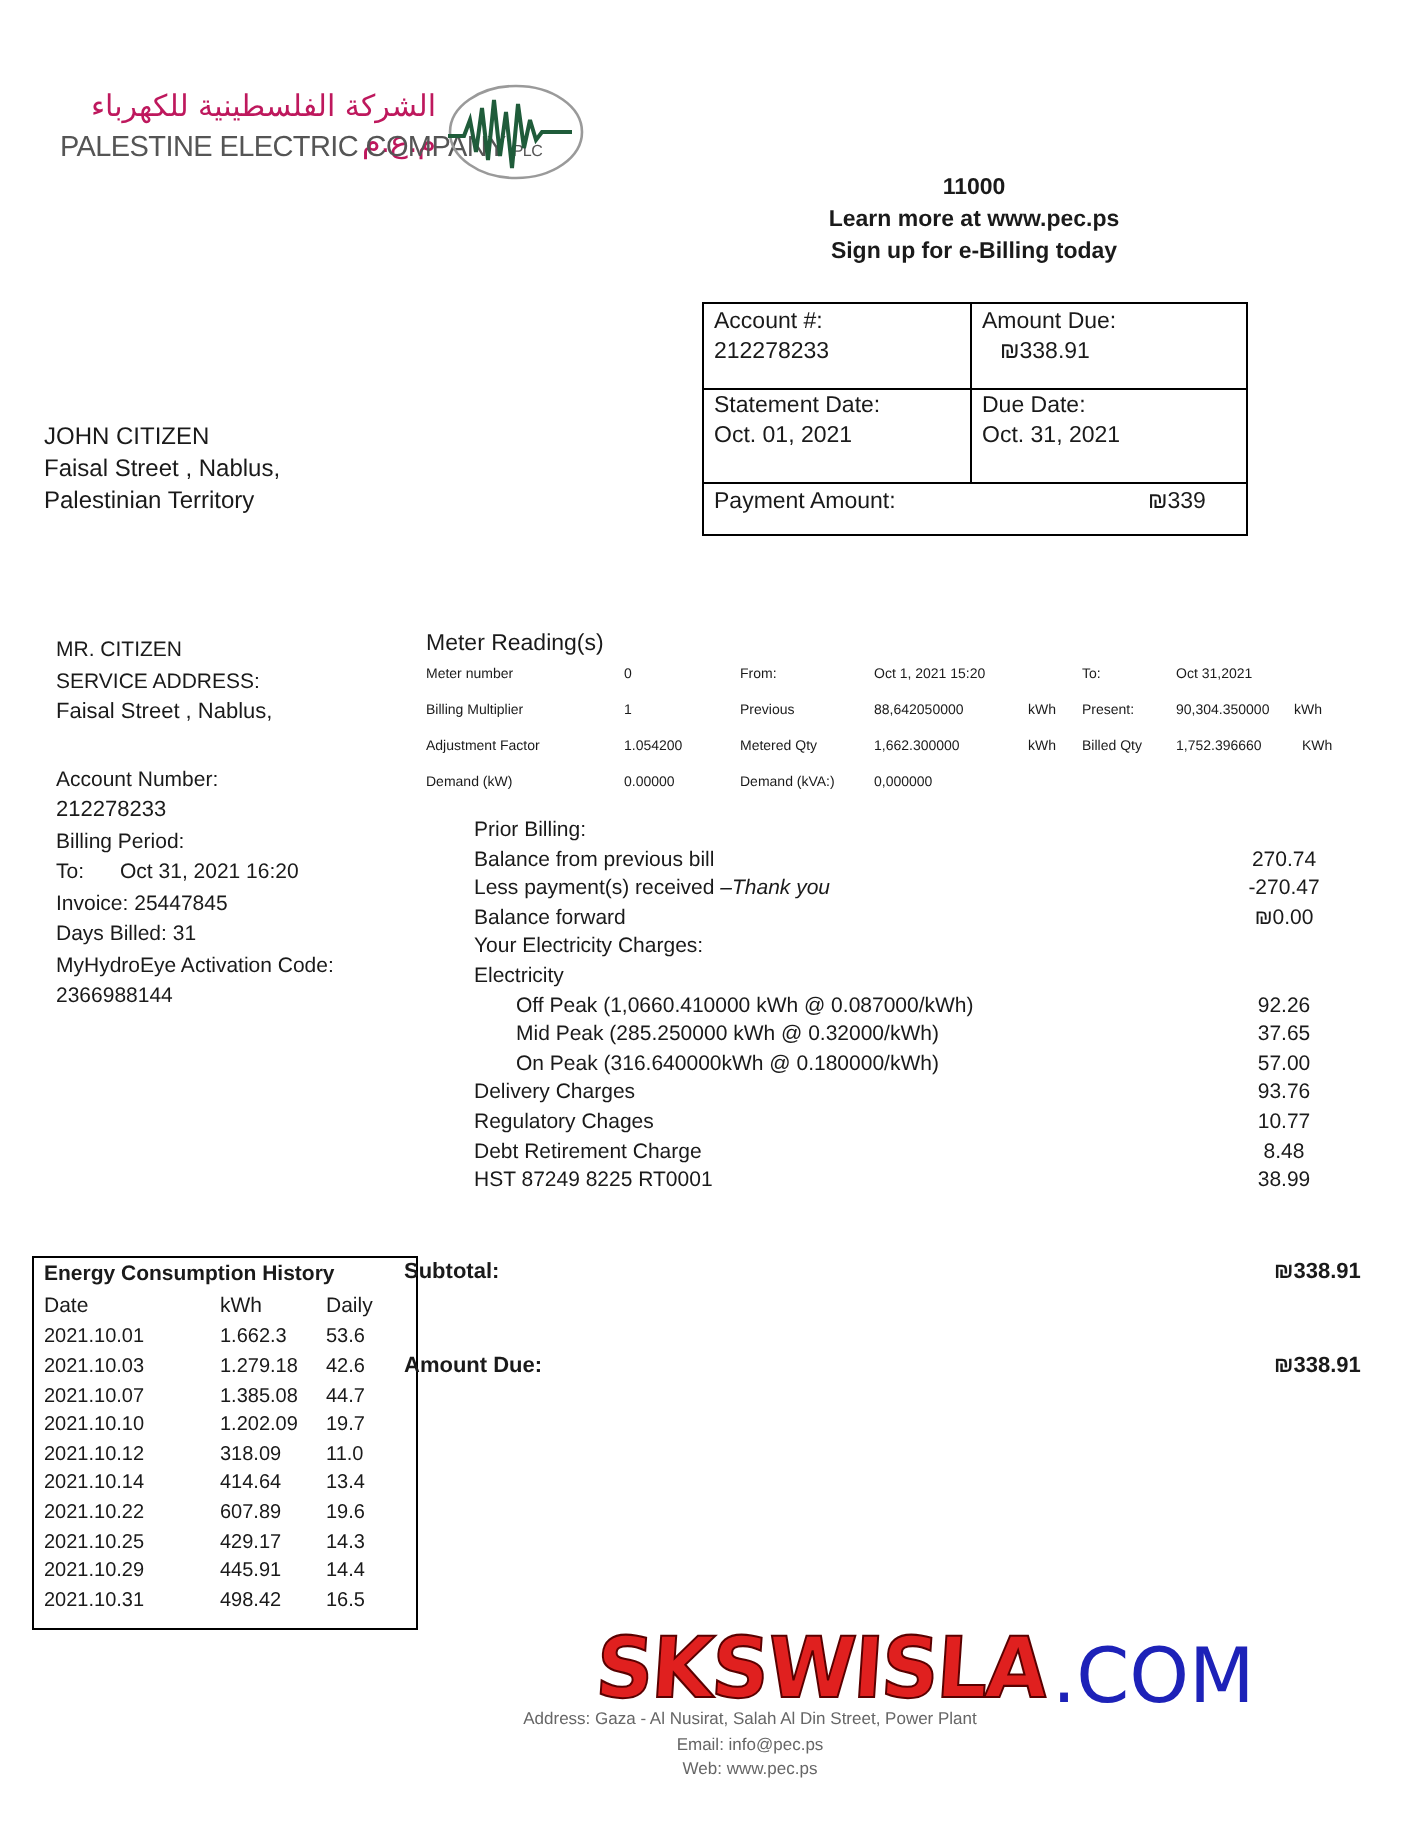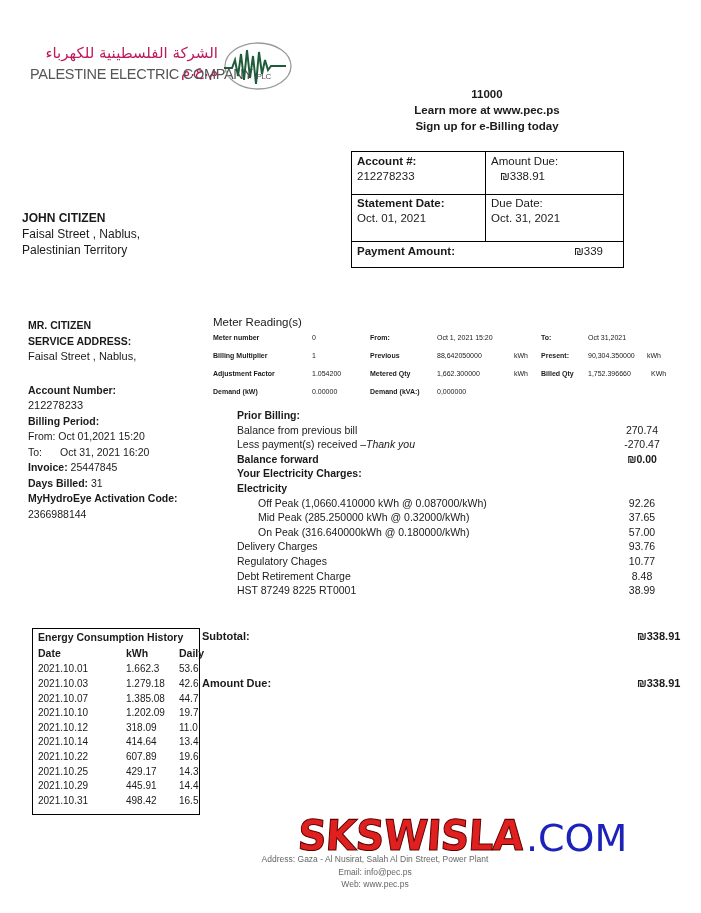--- a/index.html
+++ b/index.html
@@ -1,19 +1,19 @@
 <!DOCTYPE html>
 <html><head>
 <meta charset="utf-8">
 <style>
   * { box-sizing: border-box; margin: 0; padding: 0; }
   html, body { width: 701px; height: 913px; background: #ffffff; overflow: hidden; }
   body { position: relative; font-family: "Liberation Sans", "DejaVu Sans", sans-serif; color: #1a1a1a; }
   .abs { position: absolute; }
-  .b { font-weight: bold; }
+  .b { font-weight: normal; }
 
   
   #logo { left: 28px; top: 40px; width: 262px; height: 52px; }
   #logo .arabic { position: absolute; left: 0; top: 4px; width: 190px; text-align: right; font-family: "DejaVu Sans", sans-serif; font-size: 15px; color: #be185d; direction: rtl; }
   #logo .eng { position: absolute; left: 2px; top: 26px; font-size: 14.5px; color: #555; letter-spacing: -0.3px; white-space: nowrap; }
   #logo .plc { font-size: 8px; }
   #logo svg { position: absolute; left: 192px; top: 0px; }
 
   
   #promo { left: 380px; top: 86px; width: 214px; text-align: center; font-size: 11.5px; font-weight: bold; line-height: 16px; }
@@ -39,21 +39,21 @@
   #meter .row span { position: absolute; top: 3px; white-space: nowrap; }
 
   
   #charges { left: 209px; top: 408px; width: 492px; font-size: 10.5px; line-height: 14.6px; margin-left: 28px; }
   #charges .line { position: relative; height: 14.6px; }
   #charges .lbl { position: absolute; left: 0; white-space: nowrap; }
   #charges .lbl.ind { left: 21px; }
   #charges .amt { position: absolute; left: 385px; width: 40px; text-align: center; white-space: nowrap; }
 
   
-  #history { left: 32px; top: 628px; width: 168px; height: 187px; border: 1px solid #000; font-size: 10px; }
+  #history { left: 16px; top: 628px; width: 193px; height: 187px; border: 1px solid #000; font-size: 10px; }
   #history .hd { position: absolute; left: 5px; top: 2px; font-weight: bold; font-size: 10.5px; }
   #history .row { position: absolute; left: 5px; width: 170px; height: 15px; }
   #history .row span { position: absolute; top: 0; }
   #history .c1 { left: 0; }
   #history .c2 { left: 88px; }
   #history .c3 { left: 141px; }
 
   
   .tot { font-size: 11px; font-weight: bold; }
 
@@ -111,21 +111,20 @@
 </div>
 
 <div id="left-col" class="abs">
   <div class="b">MR. CITIZEN</div>
   <div class="b">SERVICE ADDRESS:</div>
   <div class="big">Faisal Street , Nablus,</div>
   <div class="gap"></div>
   <div class="b">Account Number:</div>
   <div class="big">212278233</div>
   <div class="b">Billing Period:</div>
-  <div><span>From:</span> <span>Oct 01,2021 15:20</span></div>
   <div><span>To:</span><span style="display:inline-block;width:18px;"></span><span>Oct 31, 2021 16:20</span></div>
   <div><span class="b">Invoice:</span> <span>25447845</span></div>
   <div><span class="b">Days Billed:</span> <span>31</span></div>
   <div class="b">MyHydroEye Activation Code:</div>
   <div>2366988144</div>
 </div>
 
 <div id="meter" class="abs">
   <div class="title">Meter Reading(s)</div>
   <div class="row">

